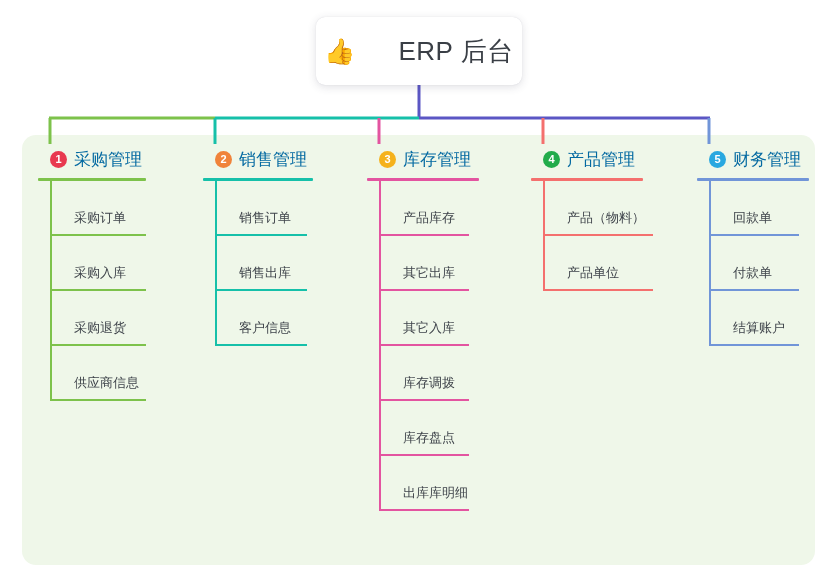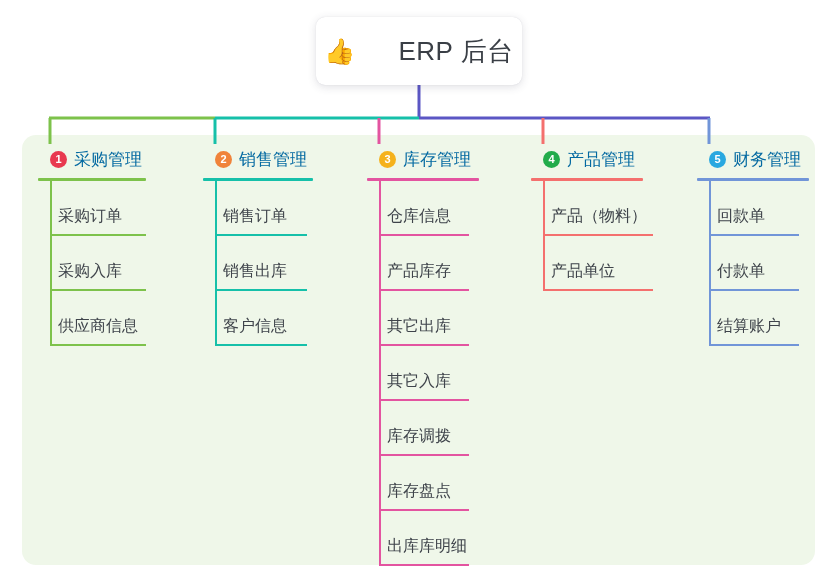--- a/index.html
+++ b/index.html
@@ -122,23 +122,23 @@
     width: 2px;
   }
   .leaf {
     position: relative;
     height: 55px;
     box-sizing: border-box;
     margin-left: 12px;
   }
   .leaf-label {
     position: absolute;
-    left: 8px;
+    left: 24px;
     bottom: 9px;
-    font-size: 16px;
+    font-size: 13px;
     color: #3f444b;
     white-space: nowrap;
   }
   .leaf-rule {
     position: absolute;
     left: 0;
     bottom: 0;
     height: 2px;
   }
 </style>
@@ -177,20 +177,24 @@
           <div class="spine" style="background: rgb(125, 194, 75);"></div>
           <div class="leaf">
             <span class="leaf-label">采购订单</span>
             <div class="leaf-rule" style="width: 96px; background: rgb(125, 194, 75);"></div>
           </div>
           <div class="leaf">
             <span class="leaf-label">采购入库</span>
             <div class="leaf-rule" style="width: 96px; background: rgb(125, 194, 75);"></div>
           </div>
           <div class="leaf">
+            <span class="leaf-label">采购退货</span>
+            <div class="leaf-rule" style="width: 96px; background: rgb(125, 194, 75);"></div>
+          </div>
+          <div class="leaf">
             <span class="leaf-label">供应商信息</span>
             <div class="leaf-rule" style="width: 96px; background: rgb(125, 194, 75);"></div>
           </div>
         </div>
       </div>
       <div class="branch" style="left: 203px;">
         <div class="branch-head">
           <span class="badge" style="background: rgb(240, 131, 58);">2</span>
           <span class="branch-title">销售管理</span>
         </div>
@@ -213,24 +217,20 @@
       </div>
       <div class="branch" style="left: 367px;">
         <div class="branch-head">
           <span class="badge" style="background: rgb(245, 178, 28);">3</span>
           <span class="branch-title">库存管理</span>
         </div>
         <div class="branch-rule" style="width: 112px; background: rgb(227, 84, 160);"></div>
         <div class="leaf-list">
           <div class="spine" style="background: rgb(227, 84, 160);"></div>
           <div class="leaf">
-            <span class="leaf-label">仓库信息</span>
-            <div class="leaf-rule" style="width: 90px; background: rgb(227, 84, 160);"></div>
-          </div>
-          <div class="leaf">
             <span class="leaf-label">产品库存</span>
             <div class="leaf-rule" style="width: 90px; background: rgb(227, 84, 160);"></div>
           </div>
           <div class="leaf">
             <span class="leaf-label">其它出库</span>
             <div class="leaf-rule" style="width: 90px; background: rgb(227, 84, 160);"></div>
           </div>
           <div class="leaf">
             <span class="leaf-label">其它入库</span>
             <div class="leaf-rule" style="width: 90px; background: rgb(227, 84, 160);"></div>

